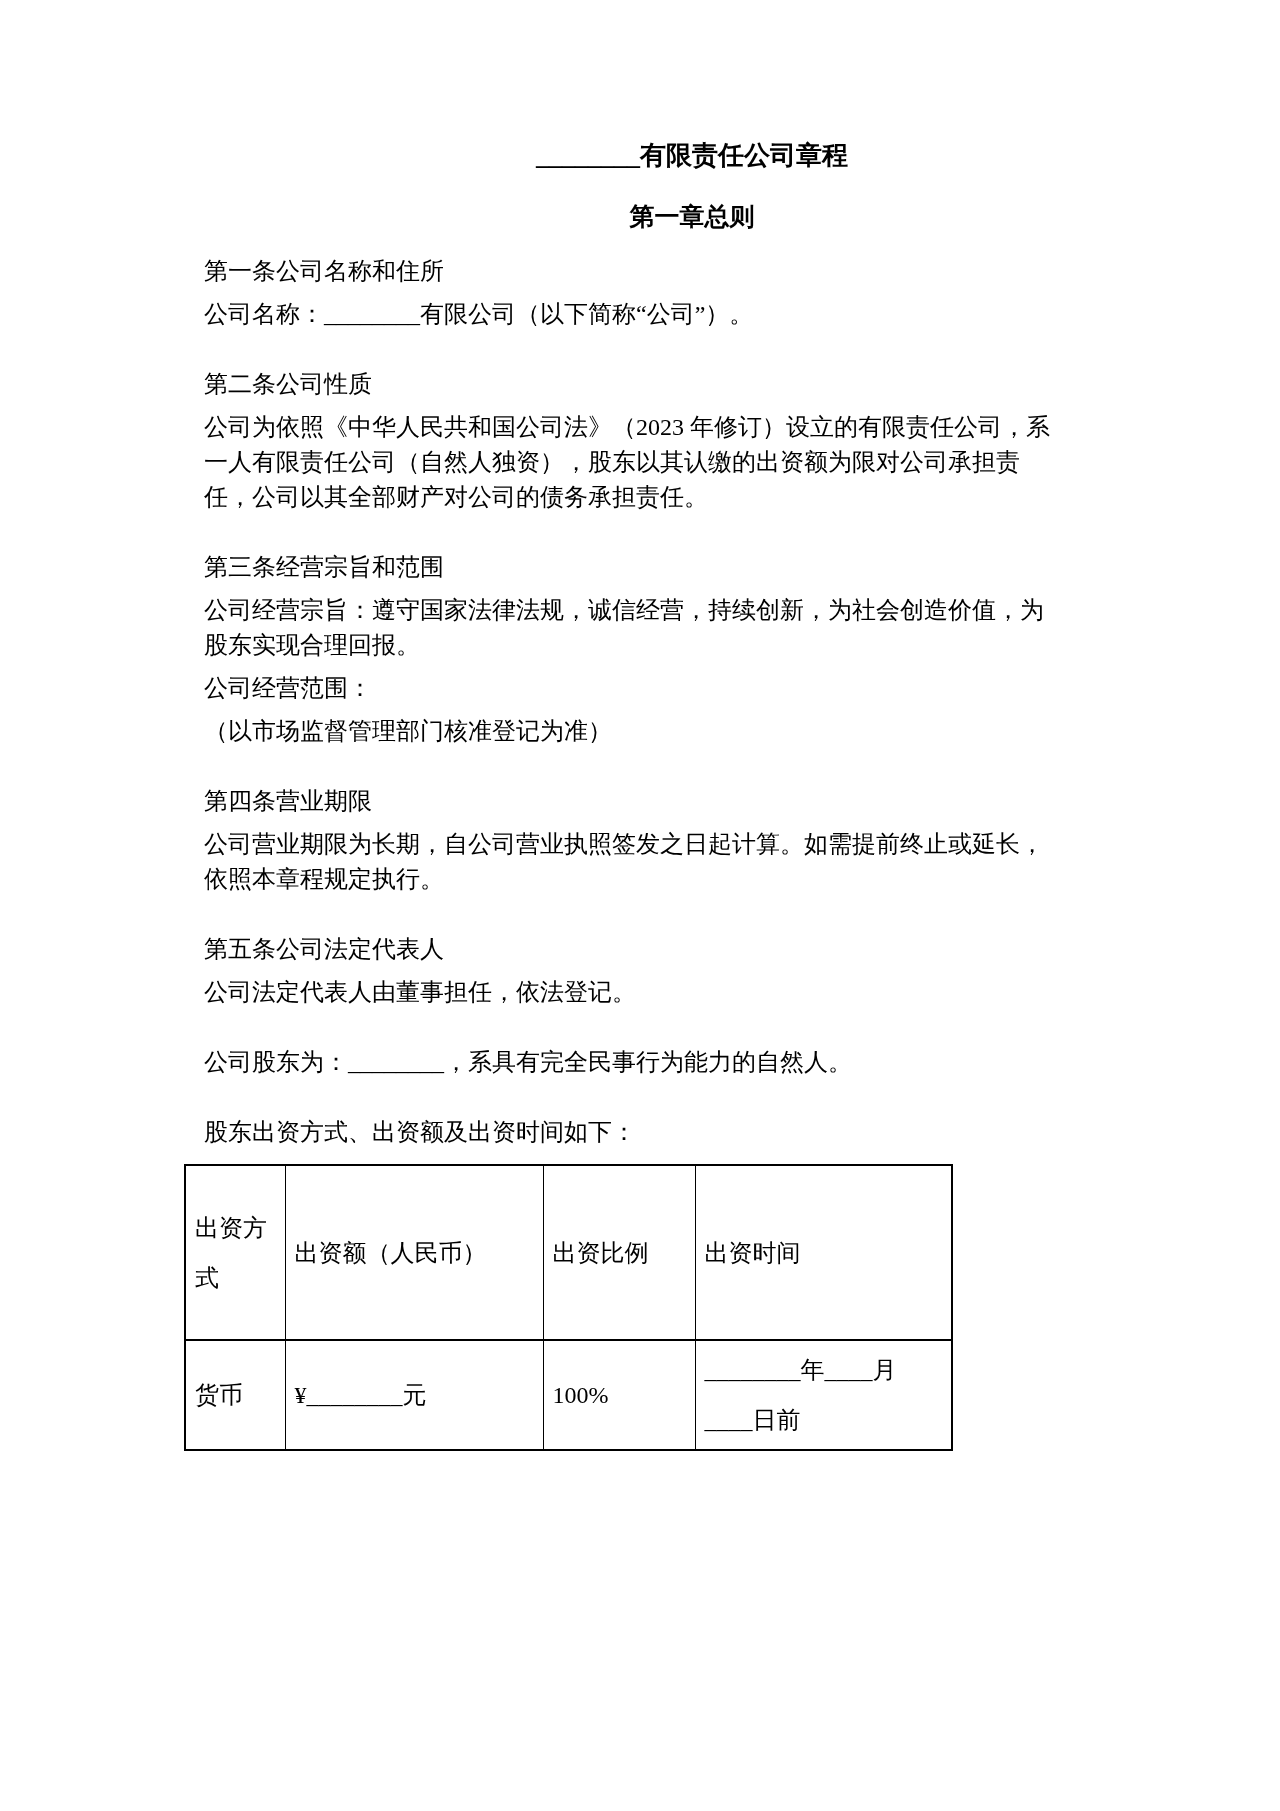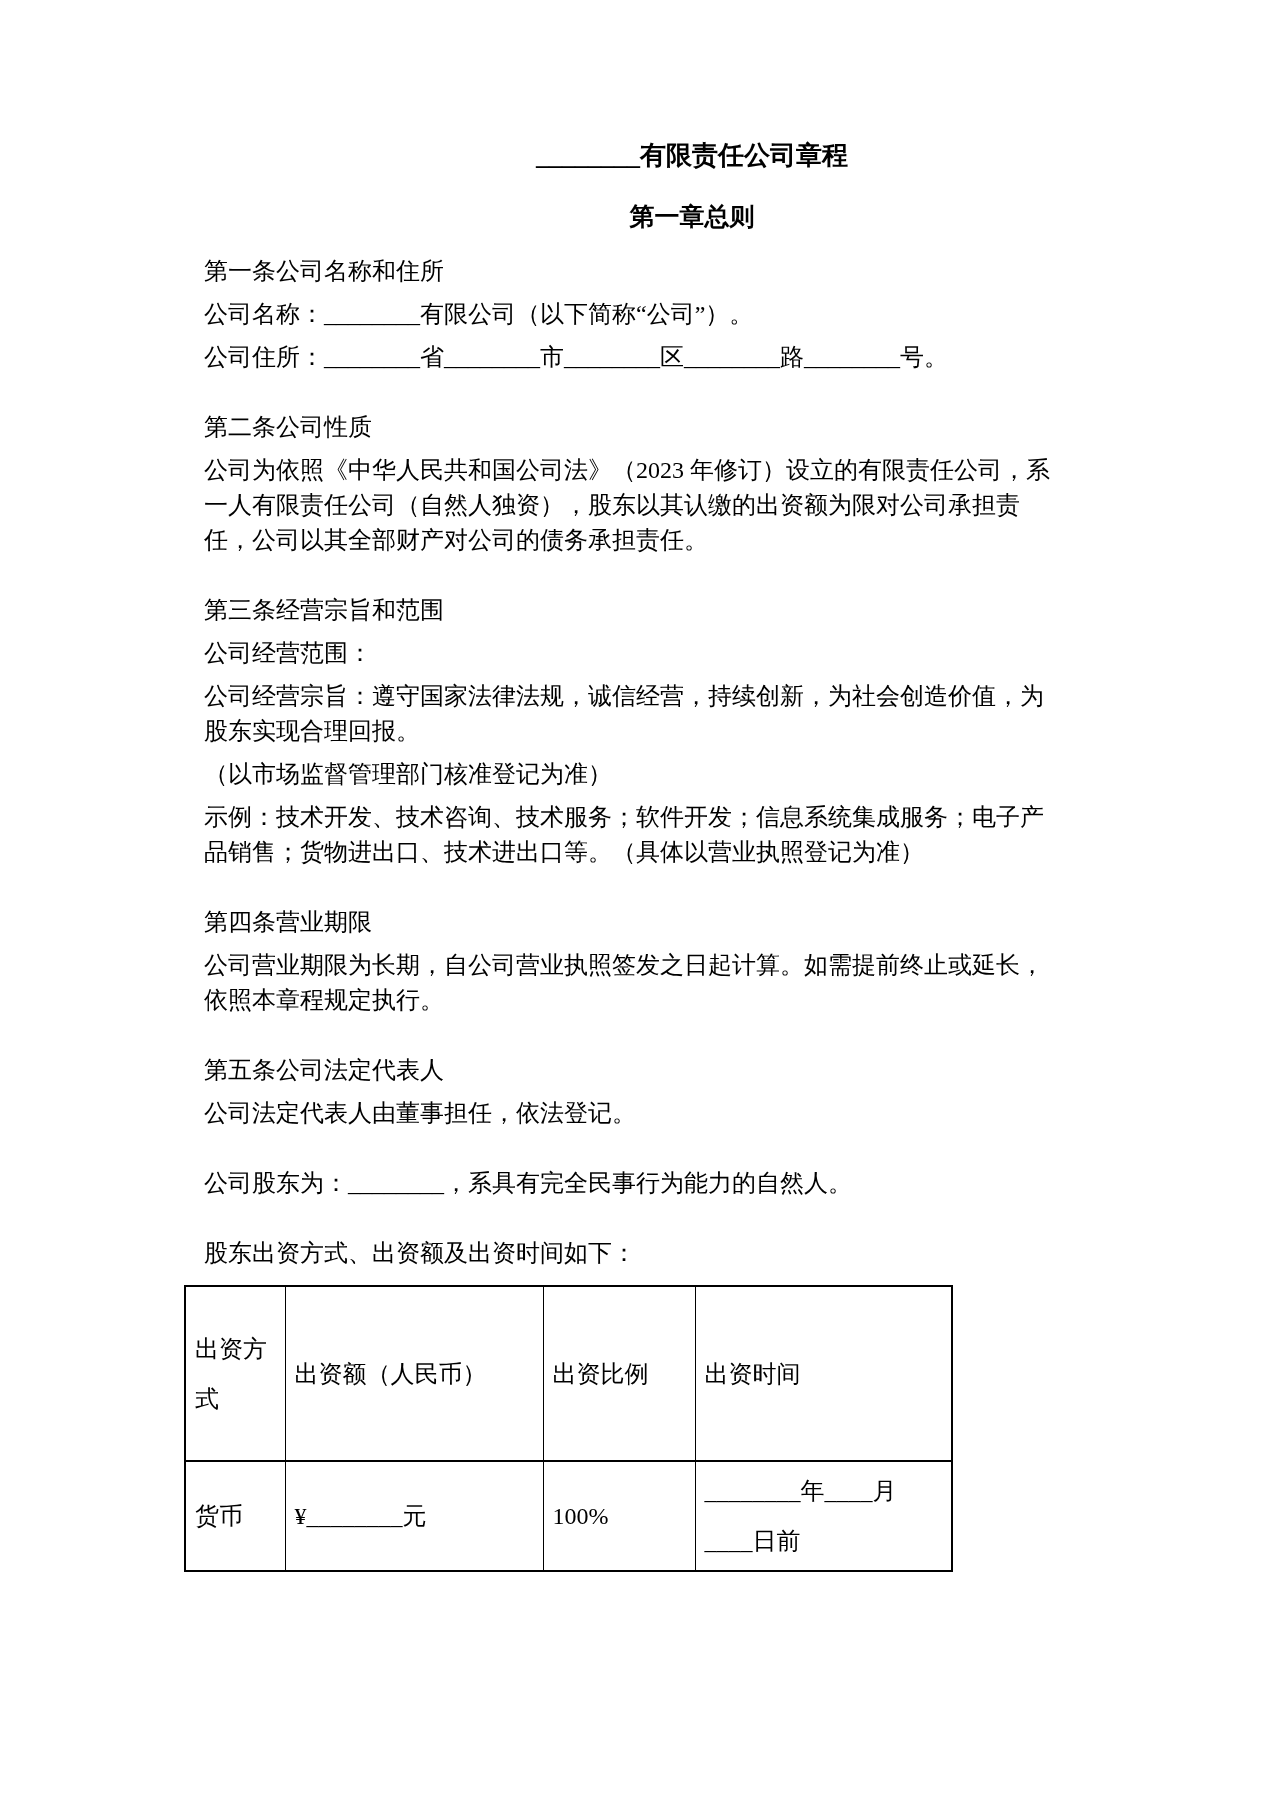--- a/index.html
+++ b/index.html
@@ -76,34 +76,32 @@
 <div class="page">
   <div class="content">
 
     <div class="doc-title">________有限责任公司章程</div>
 
     <div class="chapter-title">第一章总则</div>
 
     <div class="article">
       <p>第一条公司名称和住所</p>
       <p>公司名称：________有限公司（以下简称“公司”）。</p>
-      <p>公司住所：________省________市________区________路________号。</p>
     </div>
 
     <div class="article">
       <p>第二条公司性质</p>
       <p>公司为依照《中华人民共和国公司法》（2023 年修订）设立的有限责任公司，系一人有限责任公司（自然人独资），股东以其认缴的出资额为限对公司承担责任，公司以其全部财产对公司的债务承担责任。</p>
     </div>
 
     <div class="article">
       <p>第三条经营宗旨和范围</p>
+      <p>公司经营宗旨：遵守国家法律法规，诚信经营，持续创新，为社会创造价值，为股东实现合理回报。</p>
       <p>公司经营范围：</p>
-      <p>公司经营宗旨：遵守国家法律法规，诚信经营，持续创新，为社会创造价值，为股东实现合理回报。</p>
       <p>（以市场监督管理部门核准登记为准）</p>
-      <p>示例：技术开发、技术咨询、技术服务；软件开发；信息系统集成服务；电子产品销售；货物进出口、技术进出口等。（具体以营业执照登记为准）</p>
     </div>
 
     <div class="article">
       <p>第四条营业期限</p>
       <p>公司营业期限为长期，自公司营业执照签发之日起计算。如需提前终止或延长，依照本章程规定执行。</p>
     </div>
 
     <div class="article">
       <p>第五条公司法定代表人</p>
       <p>公司法定代表人由董事担任，依法登记。</p>

